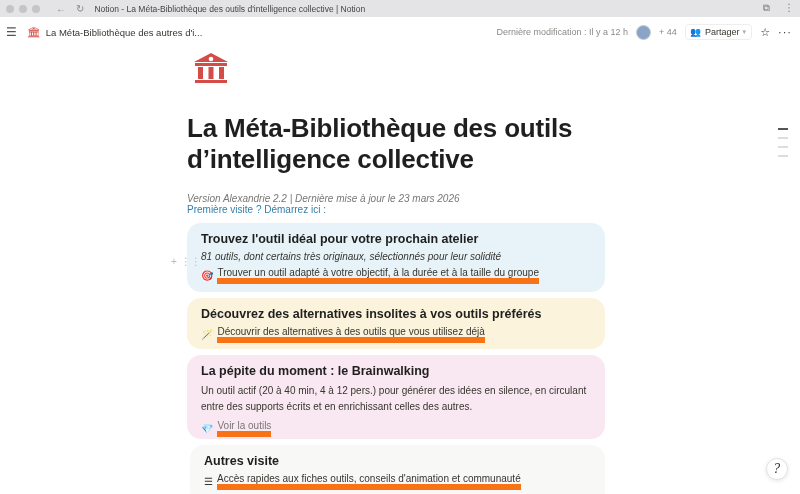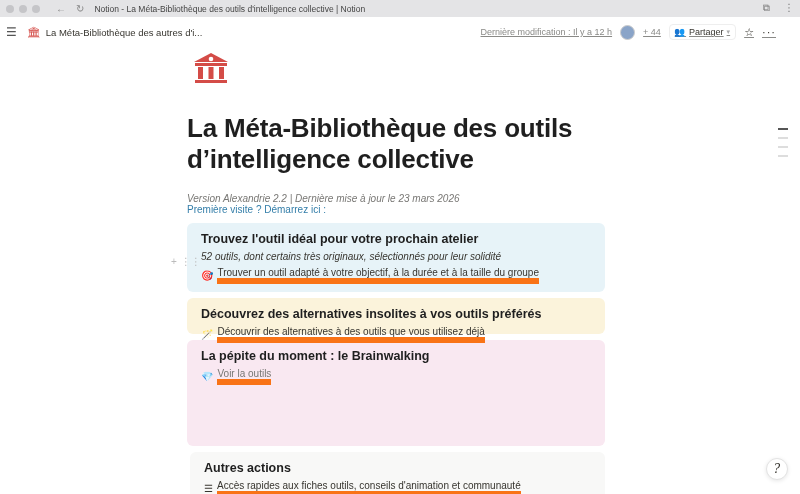--- a/index.html
+++ b/index.html
@@ -5,35 +5,35 @@
   * { box-sizing: border-box; margin: 0; padding: 0; }
   html, body { width: 800px; height: 494px; overflow: hidden; background: #fff; font-family: "Liberation Sans", sans-serif; color: #37352f; }
   .chrome { height: 17px; background: #e4e4e6; display: flex; align-items: center; padding: 0 6px; font-size: 8.5px; color: #444; position: relative; }
   .dots { display: flex; gap: 5px; margin-right: 16px; }
   .dot { width: 8px; height: 8px; border-radius: 50%; background: #c5c5c8; }
   .nav-ic { color: #888; margin-right: 10px; font-size: 10px; }
   .chrome-right { position: absolute; right: 6px; top: 2px; display: flex; gap: 14px; color: #777; font-size: 10px; }
   .topbar { height: 30px; display: flex; align-items: center; padding: 0 6px; font-size: 9.5px; position: relative; }
   .menu-ic { font-size: 12px; color: #555; margin-right: 10px; }
   .page-ic-small { color: #d44c47; font-size: 11px; margin-right: 5px; }
-  .topbar-right { position: absolute; right: 24px; top: 0; height: 30px; display: flex; align-items: center; gap: 8px; font-size: 9px; color: #8a8a87; text-decoration: underline; }
+  .topbar-right { position: absolute; right: 8px; top: 0; height: 30px; display: flex; align-items: center; gap: 8px; font-size: 9px; color: #8a8a87; }
   .avatar { width: 15px; height: 15px; border-radius: 50%; background: #8aa4c8; border: 1px solid #ccc; }
   .share { display: flex; align-items: center; gap: 3px; color: #37352f; padding: 2px 5px; border: 1px solid #eee; border-radius: 4px; }
   .share .chev { color: #aaa; font-size: 7px; }
   .star { color: #37352f; font-size: 11px; }
   .more { color: #37352f; font-size: 11px; letter-spacing: 1px; }
   .content { position: absolute; left: 187px; top: 47px; width: 418px; }
   .page-icon { width: 40px; height: 40px; margin-left: 4px; }
   h1 { font-size: 26px; font-weight: 700; line-height: 31px; margin-top: 22px; color: #1f1f1f; letter-spacing: -0.2px; }
   .version { font-size: 10px; font-style: italic; color: #787774; margin-top: 18px; }
   .firstvisit { font-size: 10px; color: #337ea9; margin-top: 0; }
-  .callout { border-radius: 6px; padding: 9px 14px 8px 14px; margin-top: 6px; }
+  .callout { border-radius: 14px; padding: 9px 14px 8px 14px; margin-top: 6px; }
   .c-blue { background: #e7f3f8; margin-top: 8px; height: 69px; }
-  .c-yellow { background: #fbf3db; height: 36px; }
-  .c-pink { background: #f9e8f1; height: 106px; }
+  .c-yellow { background: #fbf3db; height: 51px; }
+  .c-pink { background: #f9e8f1; height: 84px; }
   .c-gray { background: #f8f8f7; height: 60px; margin-left: 3px; }
   .callout h3 { font-size: 12.5px; font-weight: 700; color: #1f1f1f; margin-bottom: 5px; }
   .callout .italic { font-size: 10px; font-style: italic; color: #37352f; margin-bottom: 5px; }
   .callout .line { font-size: 10px; display: flex; align-items: center; gap: 4px; }
   .callout .line span.link { border-bottom: 6px solid #f97316; }
   .callout p { font-size: 10px; line-height: 16px; }
   .voir { margin-top: 5px; color: #787774; }
   .handle { position: absolute; left: 171px; top: 256px; color: #bbb; font-size: 10px; display: flex; gap: 4px; }
   .toc { position: absolute; right: 12px; top: 128px; display: flex; flex-direction: column; gap: 7px; align-items: flex-end; }
   .toc div { height: 2px; width: 10px; background: #ddd; }
@@ -85,45 +85,46 @@
     <rect x="17.5" y="20" width="5" height="12" fill="#d44c47"></rect>
     <rect x="28" y="20" width="5" height="12" fill="#d44c47"></rect>
     <rect x="4" y="33" width="32" height="3" fill="#d44c47"></rect>
   </svg>
   <h1>La Méta-Bibliothèque des outils d’intelligence collective</h1>
   <div class="version">Version Alexandrie 2.2 | Dernière mise à jour le 23 mars 2026</div>
   <div class="firstvisit">Première visite ? Démarrez ici :</div>
 
   <div class="callout c-blue">
     <h3>Trouvez l'outil idéal pour votre prochain atelier</h3>
-    <div class="italic">52 outils, dont certains très originaux, sélectionnés pour leur solidité</div>
+    <div class="italic">81 outils, dont certains très originaux, sélectionnés pour leur solidité</div>
     <div class="line">
       <span>🎯</span>
       <span class="link">Trouver un outil adapté à votre objectif, à la durée et à la taille du groupe</span>
     </div>
   </div>
 
   <div class="callout c-yellow">
     <h3>Découvrez des alternatives insolites à vos outils préférés</h3>
     <div class="line">
       <span>🪄</span>
       <span class="link">Découvrir des alternatives à des outils que vous utilisez déjà</span>
     </div>
   </div>
 
   <div class="callout c-pink">
     <h3>La pépite du moment : le Brainwalking</h3>
+    <p>Un outil actif (20 à 40 min, 4 à 12 pers.) pour générer des idées en silence, en circulant entre des supports écrits et en enrichissant celles des autres.</p>
     <div class="line voir">
       <span>💎</span>
       <span class="link">Voir la outils</span>
     </div>
   </div>
 
   <div class="callout c-gray">
-    <h3>Autres actions</h3>
+    <h3>Autres visite</h3>
     <div class="line">
       <span>☰</span>
       <span class="link">Accès rapides aux fiches outils, conseils d'animation et communauté</span>
     </div>
   </div>
 </div>
 
 <div class="handle">
   <span>+</span>
   <span>⋮⋮</span>

